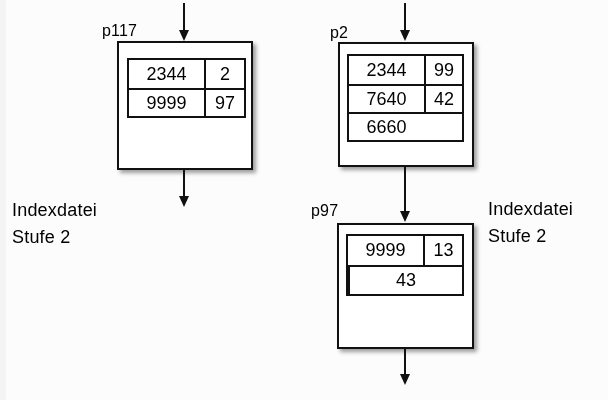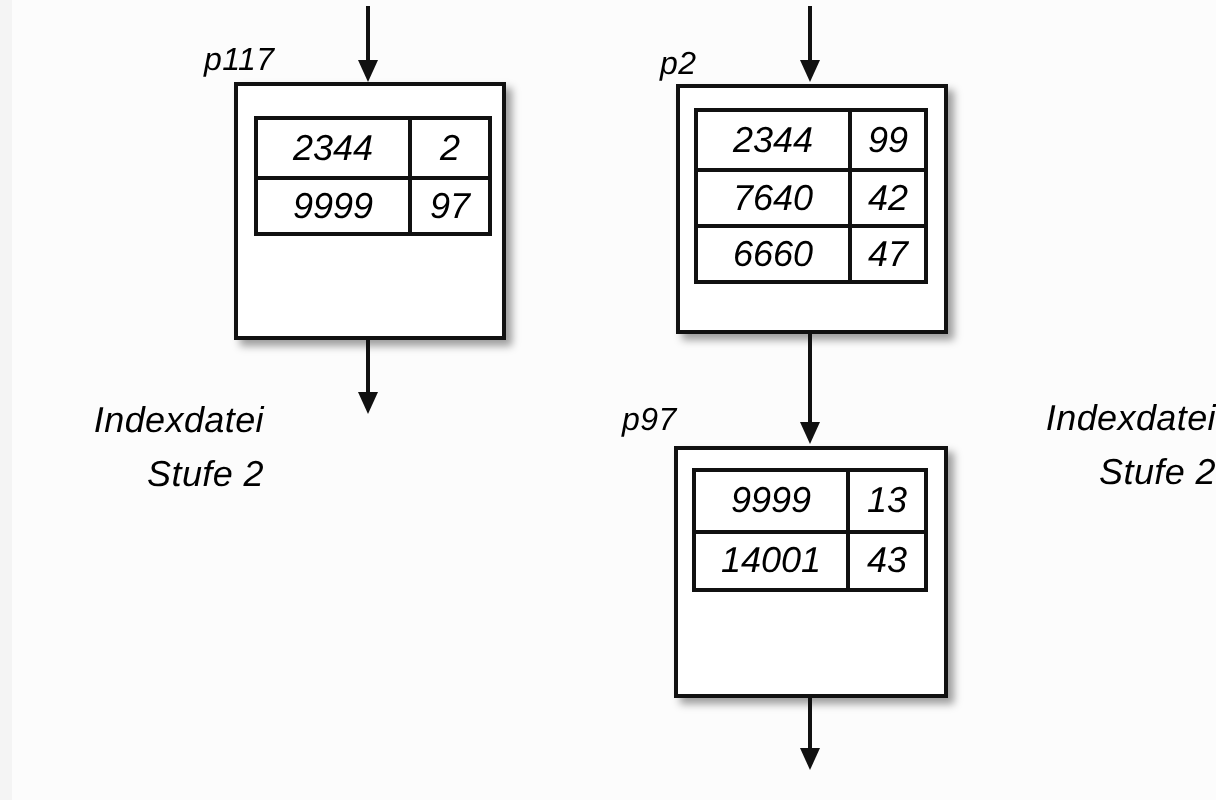--- a/index.html
+++ b/index.html
@@ -1,20 +1,20 @@
 <!DOCTYPE html>
 <html style="--line: #111111; --node-bg: #ffffff; --bg: #fcfcfc;"><head>
 <meta charset="utf-8">
 <style>
   :root{
     --line:#111111;
     --node-bg:#ffffff;
     --bg:#fcfcfc;
   }
-  *{margin:0;padding:0;box-sizing:border-box;font-style:italic;}
+  *{margin:0;padding:0;box-sizing:border-box;}
   html,body{width:608px;height:400px;}
   body{
     font-family:"Liberation Sans", sans-serif;
     background:var(--bg);
     color:#000;
     overflow:hidden;
   }
   .stage{position:relative;width:608px;height:400px;background:var(--bg);}
   .edge-strip{position:absolute;left:0;top:0;width:6px;height:400px;background:#f4f4f4;}
   
@@ -62,21 +62,21 @@
     border-top:11px solid var(--line);
   }
   .l-a1{left:183px;top:3px;height:28px;}   .h-a1{left:179px;top:30px;}
   .l-a2{left:183px;top:170px;height:26px;} .h-a2{left:179px;top:196px;}
   .l-a3{left:404px;top:3px;height:28px;}   .h-a3{left:400px;top:30px;}
   .l-a4{left:404px;top:167px;height:44px;} .h-a4{left:400px;top:211px;}
   .l-a5{left:404px;top:349px;height:25px;} .h-a5{left:400px;top:374px;}
   
   .caption{
     position:absolute;width:120px;
-    text-align:right;
+    text-align:left;
     font-size:18px;line-height:27px;
     letter-spacing:0.2px;
   }
   .caption-left{left:12px;top:197px;}
   .caption-right{left:488px;top:196px;}
 </style>
 </head>
 <body>
 
 <div class="stage">
@@ -111,37 +111,35 @@
       <div class="irow">
         <div class="cell cell-key">2344</div>
         <div class="cell cell-val">99</div>
       </div>
       <div class="irow">
         <div class="cell cell-key">7640</div>
         <div class="cell cell-val">42</div>
       </div>
       <div class="irow">
         <div class="cell cell-key">6660</div>
-        <div class="cell cell-val">47</div>
       </div>
     </div>
   </div>
 
   <div class="vline l-a4"></div>
   <div class="ahead h-a4"></div>
 
   <div class="node-label label-p97">p97</div>
   <div class="node node-p97">
     <div class="itable t-p97">
       <div class="irow">
         <div class="cell cell-key">9999</div>
         <div class="cell cell-val">13</div>
       </div>
       <div class="irow">
-        <div class="cell cell-key">14001</div>
         <div class="cell cell-val">43</div>
       </div>
     </div>
   </div>
 
   <div class="vline l-a5"></div>
   <div class="ahead h-a5"></div>
 
   <div class="caption caption-left">
     <div>Indexdatei</div>

